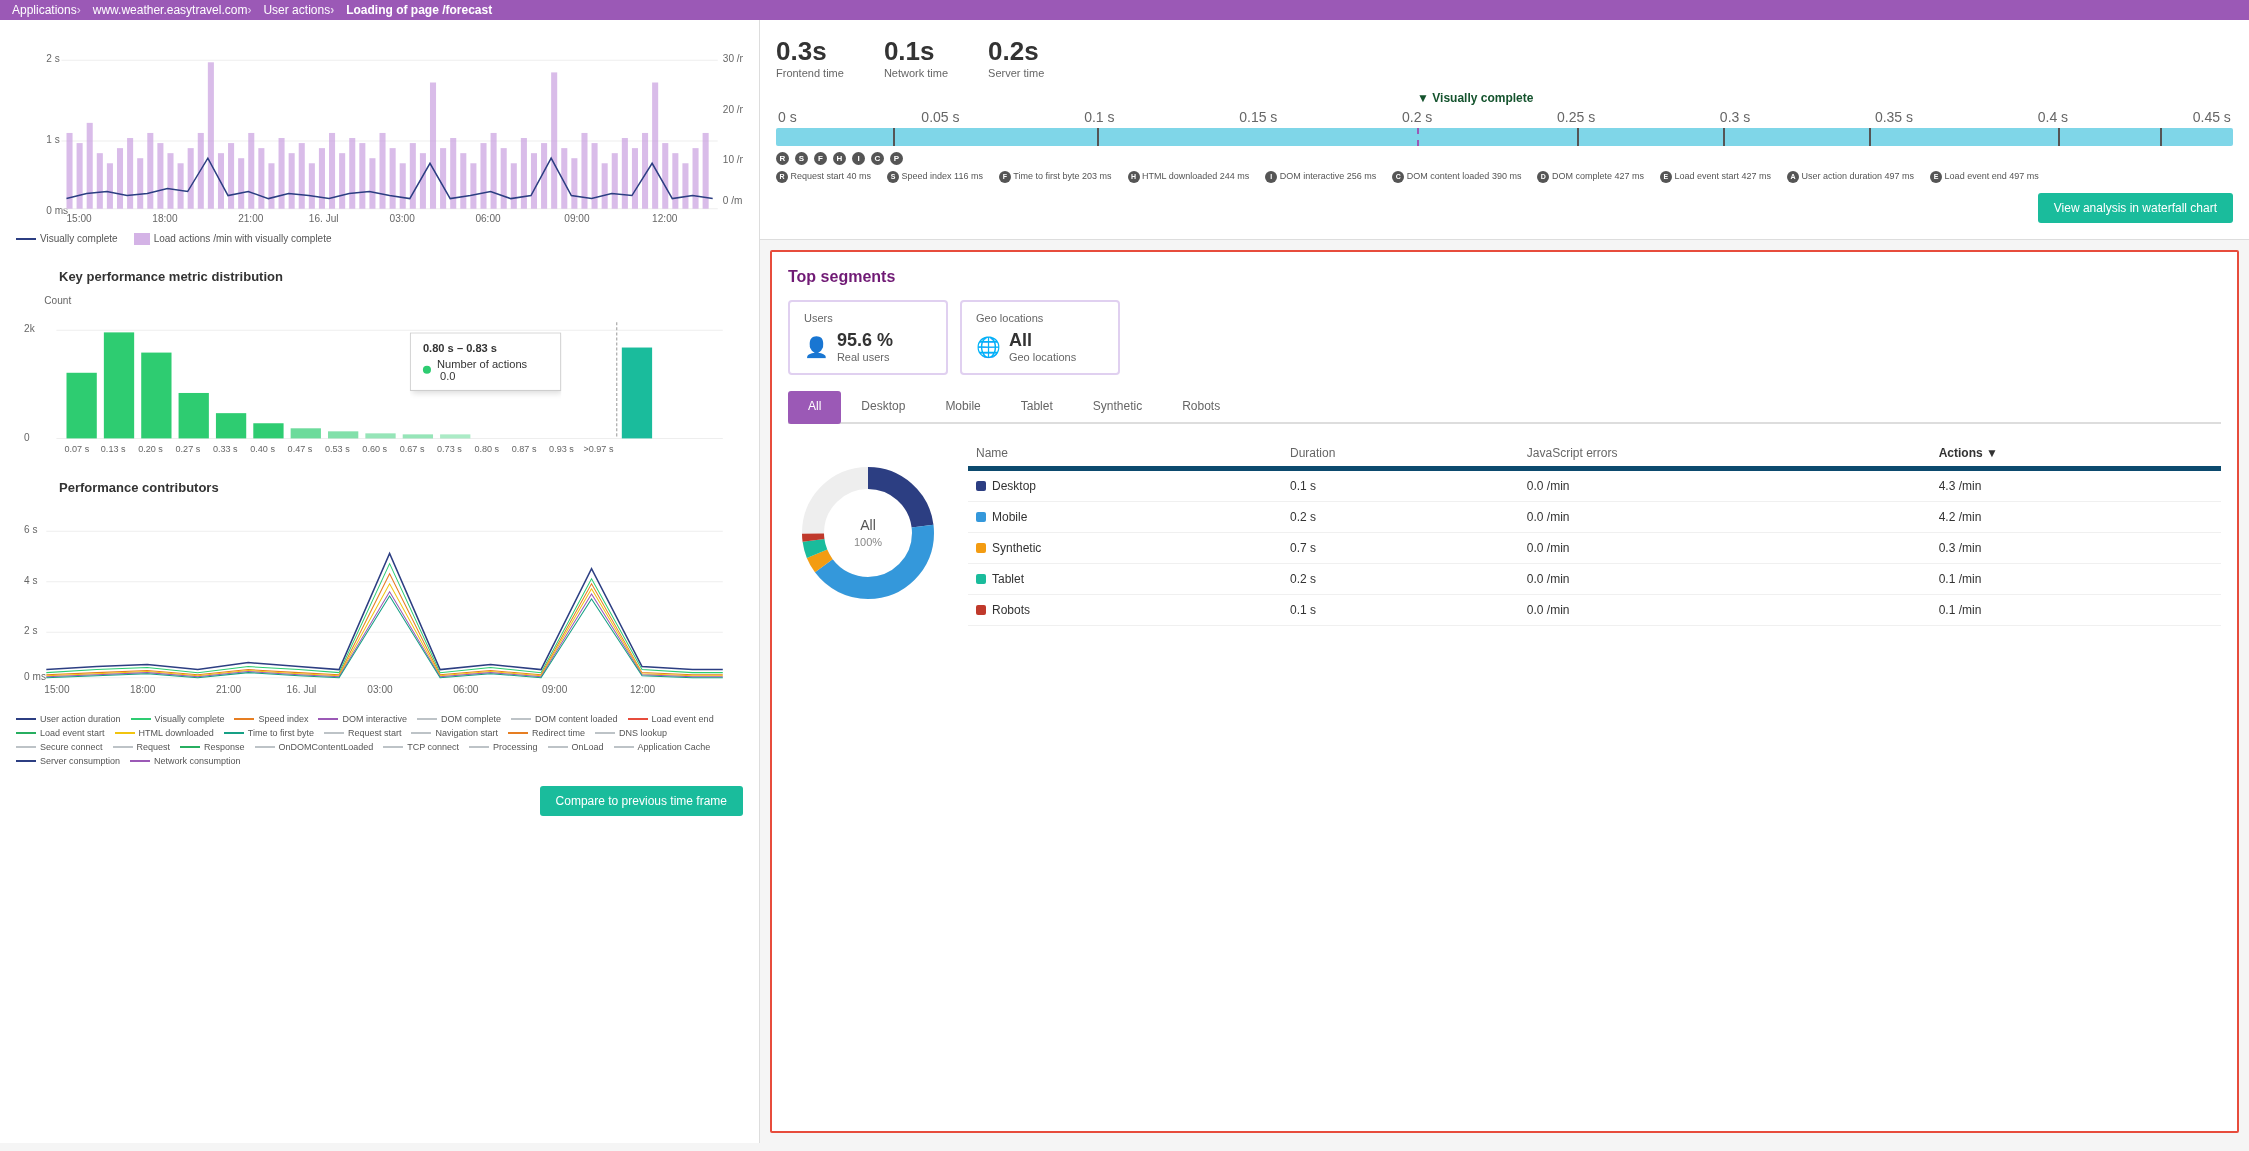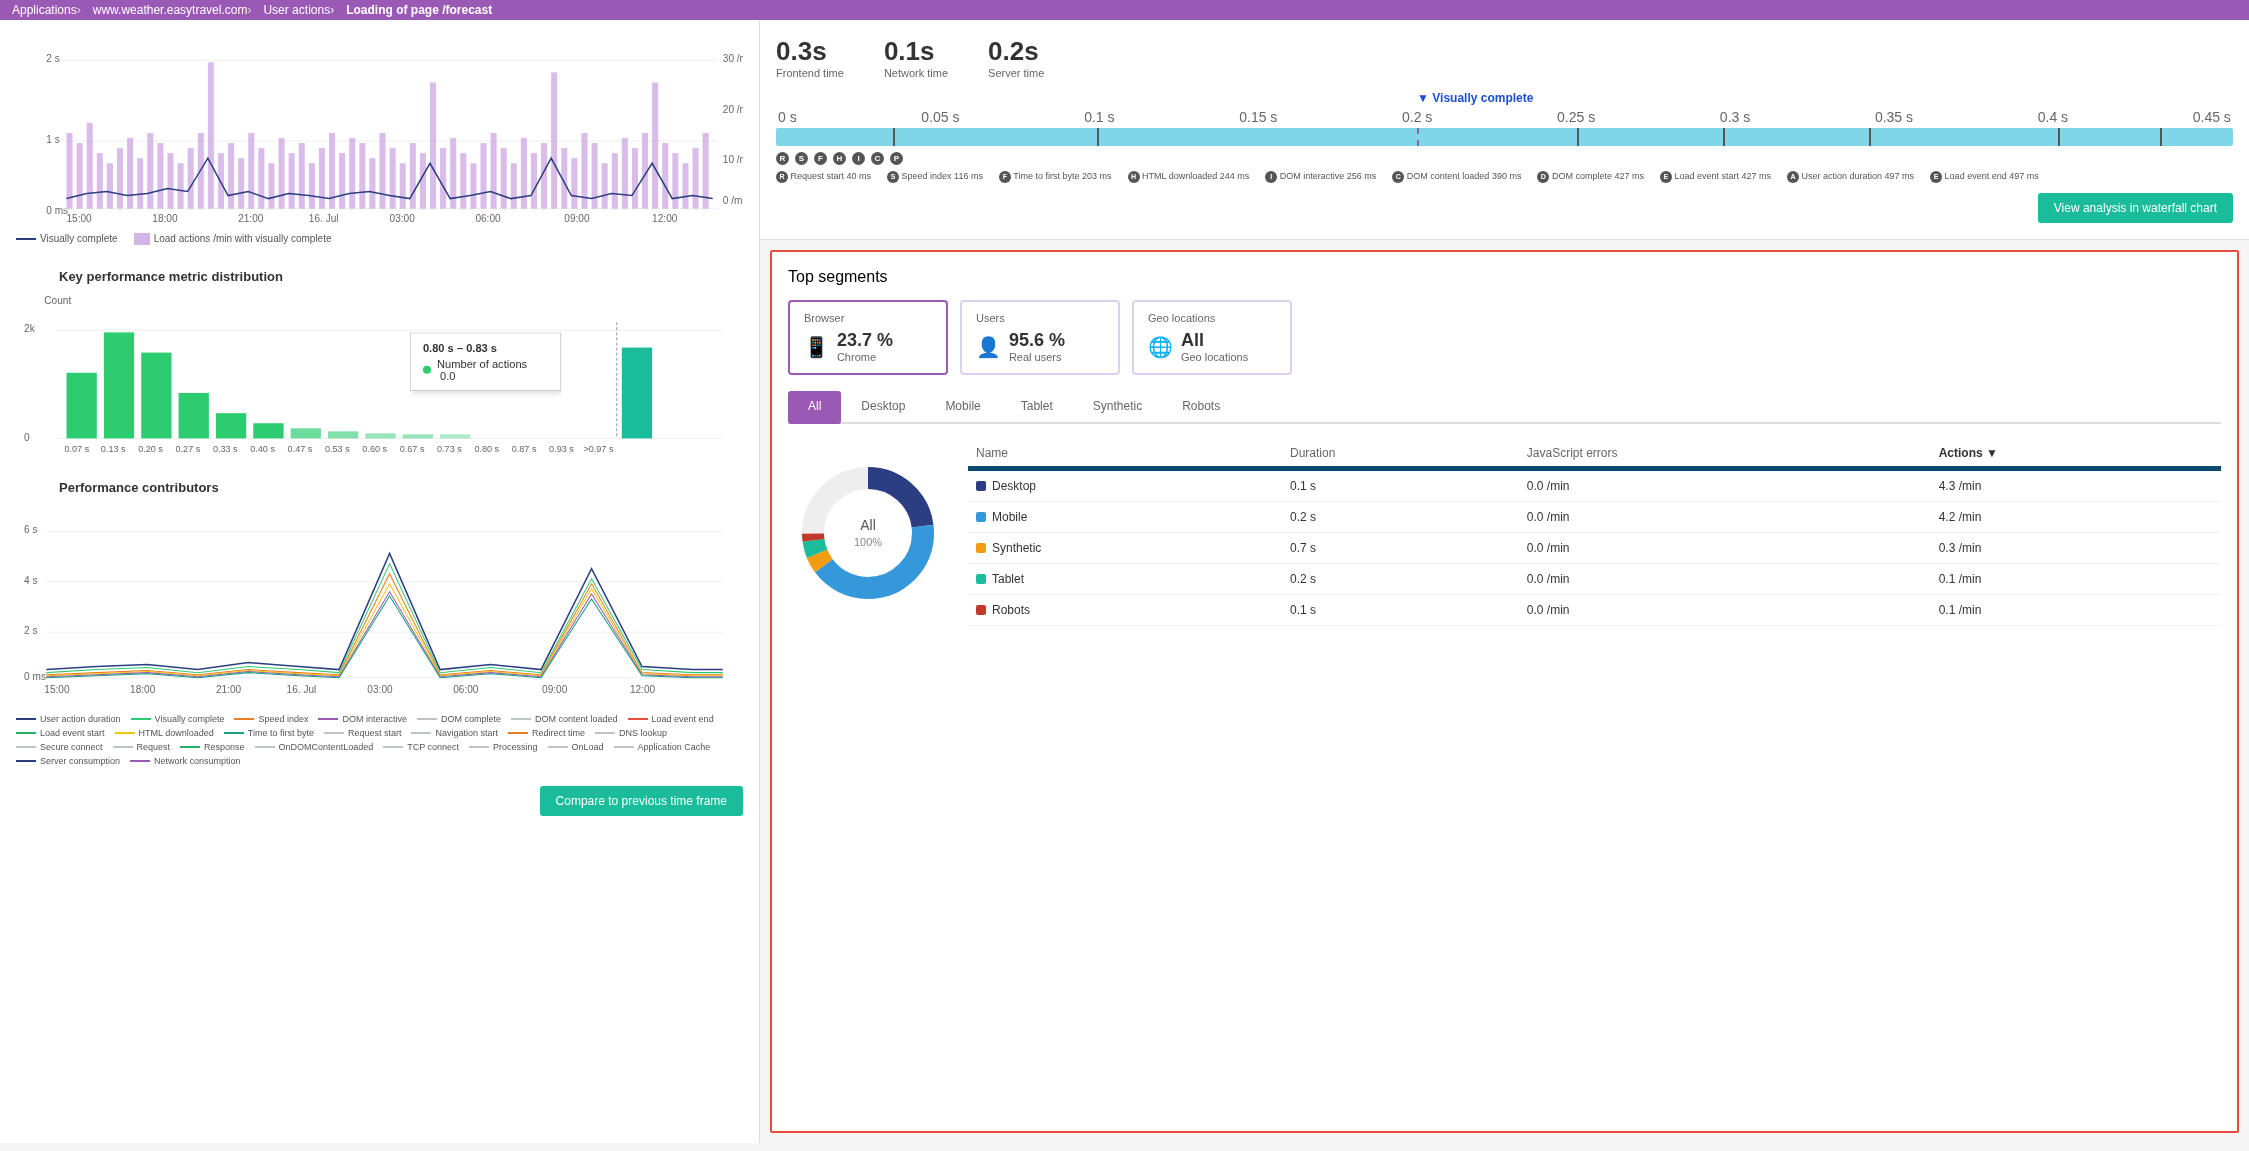--- a/index.html
+++ b/index.html
@@ -77,23 +77,23 @@
     .top-segments {
       border: 2px solid #e74c3c;
       margin: 10px;
       background: white;
       border-radius: 2px;
       padding: 16px;
       flex: 1;
     }
     .top-segments-title {
       font-size: 16px;
-      font-weight: normal;
+      font-weight: bold;
       margin-bottom: 14px;
-      color: #000000;
+      color: #701a75;
     }
 
     .segment-cards {
       display: flex;
       gap: 12px;
       margin-bottom: 16px;
     }
     .segment-card {
       border: 2px solid #e0d0f0;
       border-radius: 4px;
@@ -577,21 +577,21 @@
         <div class="timing-item">
           <div class="timing-value">0.1s</div>
           <div class="timing-label">Network time</div>
         </div>
         <div class="timing-item">
           <div class="timing-value">0.2s</div>
           <div class="timing-label">Server time</div>
         </div>
       </div>
 
-      <div style="color:#1d4ed8; font-size:12px; font-weight:bold; margin-left: 44%; margin-bottom:4px;">
+      <div style="color:#14532d; font-size:12px; font-weight:bold; margin-left: 44%; margin-bottom:4px;">
         ▼ <span>Visually complete</span>
       </div>
 
       <div>
         <div style="display:flex; justify-content:space-between; font-size:14px; color:#666; margin-bottom:3px; padding:0 2px;">
           <span>0 s</span>
           <span>0.05 s</span>
           <span>0.1 s</span>
           <span>0.15 s</span>
           <span>0.2 s</span>
@@ -683,30 +683,20 @@
 
       <div class="clearfix">
         <button class="view-waterfall-btn">View analysis in waterfall chart</button>
       </div>
     </div>
 
     <div class="top-segments">
       <div class="top-segments-title">Top segments</div>
 
       <div class="segment-cards">
-        <div class="segment-card active">
-          <div class="segment-card-title">Browser</div>
-          <div class="segment-card-content">
-            <span class="segment-icon">📱</span>
-            <div>
-              <div class="segment-card-value">23.7 %</div>
-              <div class="segment-card-sub">Chrome</div>
-            </div>
-          </div>
-        </div>
         <div class="segment-card">
           <div class="segment-card-title">Users</div>
           <div class="segment-card-content">
             <span class="segment-icon">👤</span>
             <div>
               <div class="segment-card-value">95.6 %</div>
               <div class="segment-card-sub">Real users</div>
             </div>
           </div>
         </div>

